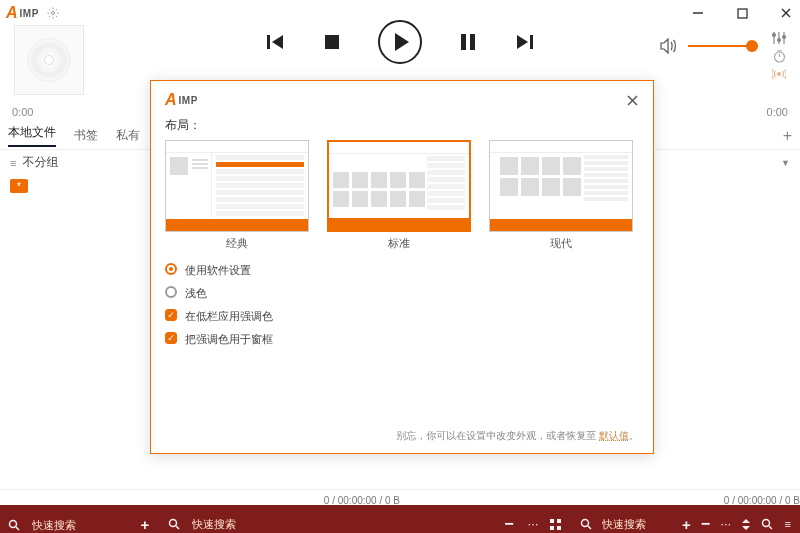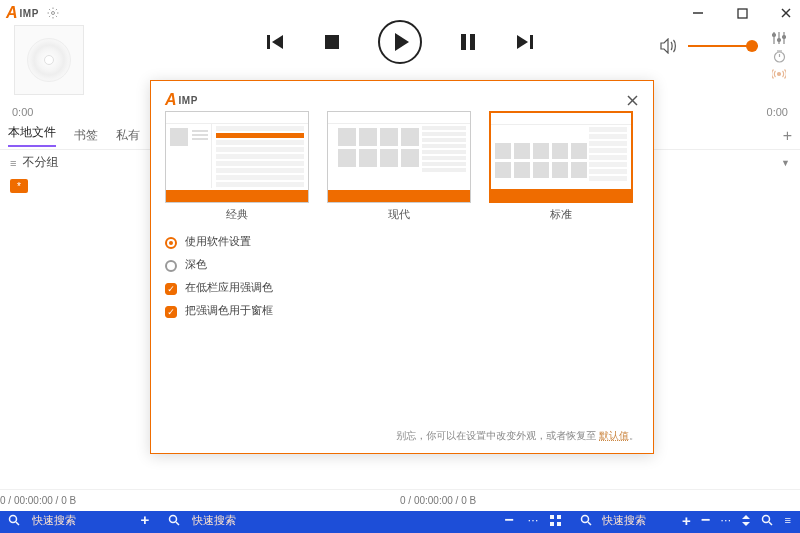--- a/index.html
+++ b/index.html
@@ -25,32 +25,32 @@
 
 .right-controls { position: absolute; right: 14px; top: 30px; display: flex; align-items: center; gap: 10px; }
 .vol-slider { width: 70px; height: 2px; background: #ef6c00; position: relative; }
 .vol-thumb { position: absolute; right: 0; top: -5px; width: 12px; height: 12px; background: #ef6c00; border-radius: 50%; }
 .side-icons { position: absolute; right: 14px; top: 26px; display: flex; flex-direction: column; gap: 6px; align-items: center; color: #888; font-size: 12px; }
 
 .seek-row { display: flex; align-items: center; padding: 0 12px; height: 20px; font-size: 11px; color: #888; }
 .seek-row .time-r { margin-left: auto; }
 
 .tabs-row { display: flex; align-items: center; padding: 0 8px; height: 28px; border-bottom: 1px solid #eee; font-size: 12px; color: #666; gap: 18px; }
-.tab.active { color: #222; font-weight: 500; border-bottom: 2px solid #8b5cf6; padding-bottom: 4px; }
+.tab.active { color: #222; font-weight: 500; border-bottom: 2px solid #0f172a; padding-bottom: 4px; }
 .tabs-row .plus { margin-left: auto; color: #888; font-size: 16px; }
 
 .group-row { display: flex; align-items: center; padding: 4px 10px; font-size: 12px; color: #444; gap: 6px; }
 .group-row .menu-icon { font-size: 11px; color: #888; }
 .group-row .caret { margin-left: auto; color: #888; font-size: 9px; }
 .badge { margin: 4px 10px; width: 18px; height: 14px; background: #ef6c00; border-radius: 2px; display: flex; align-items: center; justify-content: center; color: #fff; font-size: 10px; }
 
 .status-row { position: absolute; left: 0; right: 0; bottom: 22px; height: 22px; display: flex; align-items: center; font-size: 10px; color: #777; border-top: 1px solid #f0f0f0; }
-.status-row .half { width: 50%; text-align: left; }
-
-.bottom-bar { position: absolute; left: 0; right: 0; bottom: 0; height: 22px; background: #1d4ed8; display: flex; align-items: flex-start; color: #fff; font-size: 11px; }
+.status-row .half { width: 50%; text-align: right; }
+
+.bottom-bar { position: absolute; left: 0; right: 0; bottom: 0; height: 28px; background: #7f1d1d; display: flex; align-items: flex-end; color: #fff; font-size: 11px; }
 .bb-seg { display: flex; align-items: center; gap: 10px; padding: 0 8px; }
 .bb-seg input { background: transparent; border: none; color: #fff; font-size: 11px; width: 60px; }
 .bb-seg input::placeholder { color: #ffe4cc; }
 .bb-icon { opacity: 0.95; width: 14px; text-align: center; }
 .bb-grow { flex: 1; }
 
 .dialog { position: absolute; left: 150px; top: 80px; width: 504px; height: 374px; background: #fff; border: 1px solid #ef6c00; box-shadow: 0 2px 14px rgba(0,0,0,0.15); z-index: 50; display: flex; flex-direction: column; padding: 8px 14px 10px; }
 .dialog .dlg-head { display: flex; align-items: center; height: 22px; }
 .dlg-head .dlg-close { margin-left: auto; color: #666; font-size: 16px; }
 .dlg-section { font-size: 12px; color: #333; margin: 6px 0 6px; }
@@ -69,21 +69,21 @@
 .thumb .tb-list div { height: 5px; background: #f2f2f2; margin-bottom: 2px; }
 .thumb .tb-list div.sel { background: #ef6c00; }
 .thumb .tb-bottom { position: absolute; left: 0; right: 0; bottom: 0; height: 12px; background: #ef6c00; }
 .thumb .tb-grid { position: absolute; left: 4px; top: 30px; display: grid; grid-template-columns: repeat(5, 16px); gap: 3px; }
 .thumb .tb-grid div { width: 16px; height: 16px; background: #ddd; }
 .thumb.modern .tb-grid { grid-template-columns: repeat(4, 18px); left: 10px; top: 16px; }
 .thumb.modern .tb-grid div { width: 18px; height: 18px; }
 .thumb.modern .tb-right { position: absolute; right: 4px; top: 14px; width: 44px; }
 .thumb.modern .tb-right div { height: 4px; background: #f0f0f0; margin-bottom: 2px; }
 
-.opt-row { display: flex; align-items: flex-end; gap: 8px; font-size: 11px; color: #444; margin: 4px 0; }
+.opt-row { display: flex; align-items: flex-start; gap: 8px; font-size: 11px; color: #444; margin: 4px 0; }
 .radio { width: 12px; height: 12px; border: 2px solid #999; border-radius: 50%; display: inline-block; position: relative; }
 .radio.checked { border-color: #ef6c00; }
 .radio.checked::after { content: ""; position: absolute; inset: 2px; background: #ef6c00; border-radius: 50%; }
 .check { width: 12px; height: 12px; border: 1.5px solid #555; border-radius: 3px; display: inline-flex; align-items: center; justify-content: center; font-size: 9px; color: #fff; }
 .check.checked { background: #ef6c00; border-color: #ef6c00; }
 
 .dlg-foot { margin-top: auto; font-size: 10px; color: #888; text-align: right; }
 .dlg-foot a { color: #cc8844; text-decoration: underline dotted; margin-top: 48px; }
 
 svg { display: block; }
@@ -289,20 +289,21 @@
       <span class="logo-text">IMP</span>
     </div>
     <span class="dlg-close">
       <svg width="13" height="13" viewBox="0 0 13 13">
           <line x1="2" y1="2" x2="11" y2="11" stroke="#555" stroke-width="1.5"></line>
           <line x1="11" y1="2" x2="2" y2="11" stroke="#555" stroke-width="1.5"></line>
         </svg>
     </span>
   </div>
 
+  <div class="dlg-section">布局：</div>
   <div class="layouts">
     <div class="layout">
       <div class="thumb">
         <div class="tb-top"></div>
         <div class="tb-left"></div>
         <div class="tb-art"></div>
         <div class="tb-lines">
             <div></div>
             <div></div>
             <div></div>
@@ -315,20 +316,49 @@
             <div></div>
             <div></div>
             <div></div>
             <div></div>
             <div></div>
           </div>
         <div class="tb-bottom"></div>
       </div>
       <div class="caption">经典</div>
     </div>
+    <div class="layout selected">
+      <div class="thumb">
+        <div class="tb-top"></div>
+        <div class="tb-grid">
+            <div></div>
+            <div></div>
+            <div></div>
+            <div></div>
+            <div></div>
+            <div></div>
+            <div></div>
+            <div></div>
+            <div></div>
+            <div></div>
+          </div>
+        <div class="tb-list" style="left:98px;top:14px">
+            <div></div>
+            <div></div>
+            <div></div>
+            <div></div>
+            <div></div>
+            <div></div>
+            <div></div>
+            <div></div>
+          </div>
+        <div class="tb-bottom"></div>
+      </div>
+      <div class="caption">标准</div>
+    </div>
     <div class="layout">
       <div class="thumb modern">
         <div class="tb-top"></div>
         <div class="tb-grid">
             <div></div>
             <div></div>
             <div></div>
             <div></div>
             <div></div>
             <div></div>
@@ -342,58 +372,29 @@
             <div></div>
             <div></div>
             <div></div>
             <div></div>
             <div></div>
           </div>
         <div class="tb-bottom"></div>
       </div>
       <div class="caption">现代</div>
     </div>
-    <div class="layout selected">
-      <div class="thumb">
-        <div class="tb-top"></div>
-        <div class="tb-grid">
-            <div></div>
-            <div></div>
-            <div></div>
-            <div></div>
-            <div></div>
-            <div></div>
-            <div></div>
-            <div></div>
-            <div></div>
-            <div></div>
-          </div>
-        <div class="tb-list" style="left:98px;top:14px">
-            <div></div>
-            <div></div>
-            <div></div>
-            <div></div>
-            <div></div>
-            <div></div>
-            <div></div>
-            <div></div>
-          </div>
-        <div class="tb-bottom"></div>
-      </div>
-      <div class="caption">标准</div>
-    </div>
   </div>
 
   <div class="opt-row">
       <span class="radio checked"></span>
       <span>使用软件设置</span>
     </div>
   <div class="opt-row">
       <span class="radio"></span>
-      <span>深色</span>
+      <span>浅色</span>
     </div>
 
   <div class="opt-row">
       <span class="check checked">✓</span>
       <span>在低栏应用强调色</span>
     </div>
   <div class="opt-row">
       <span class="check checked">✓</span>
       <span>把强调色用于窗框</span>
     </div>

